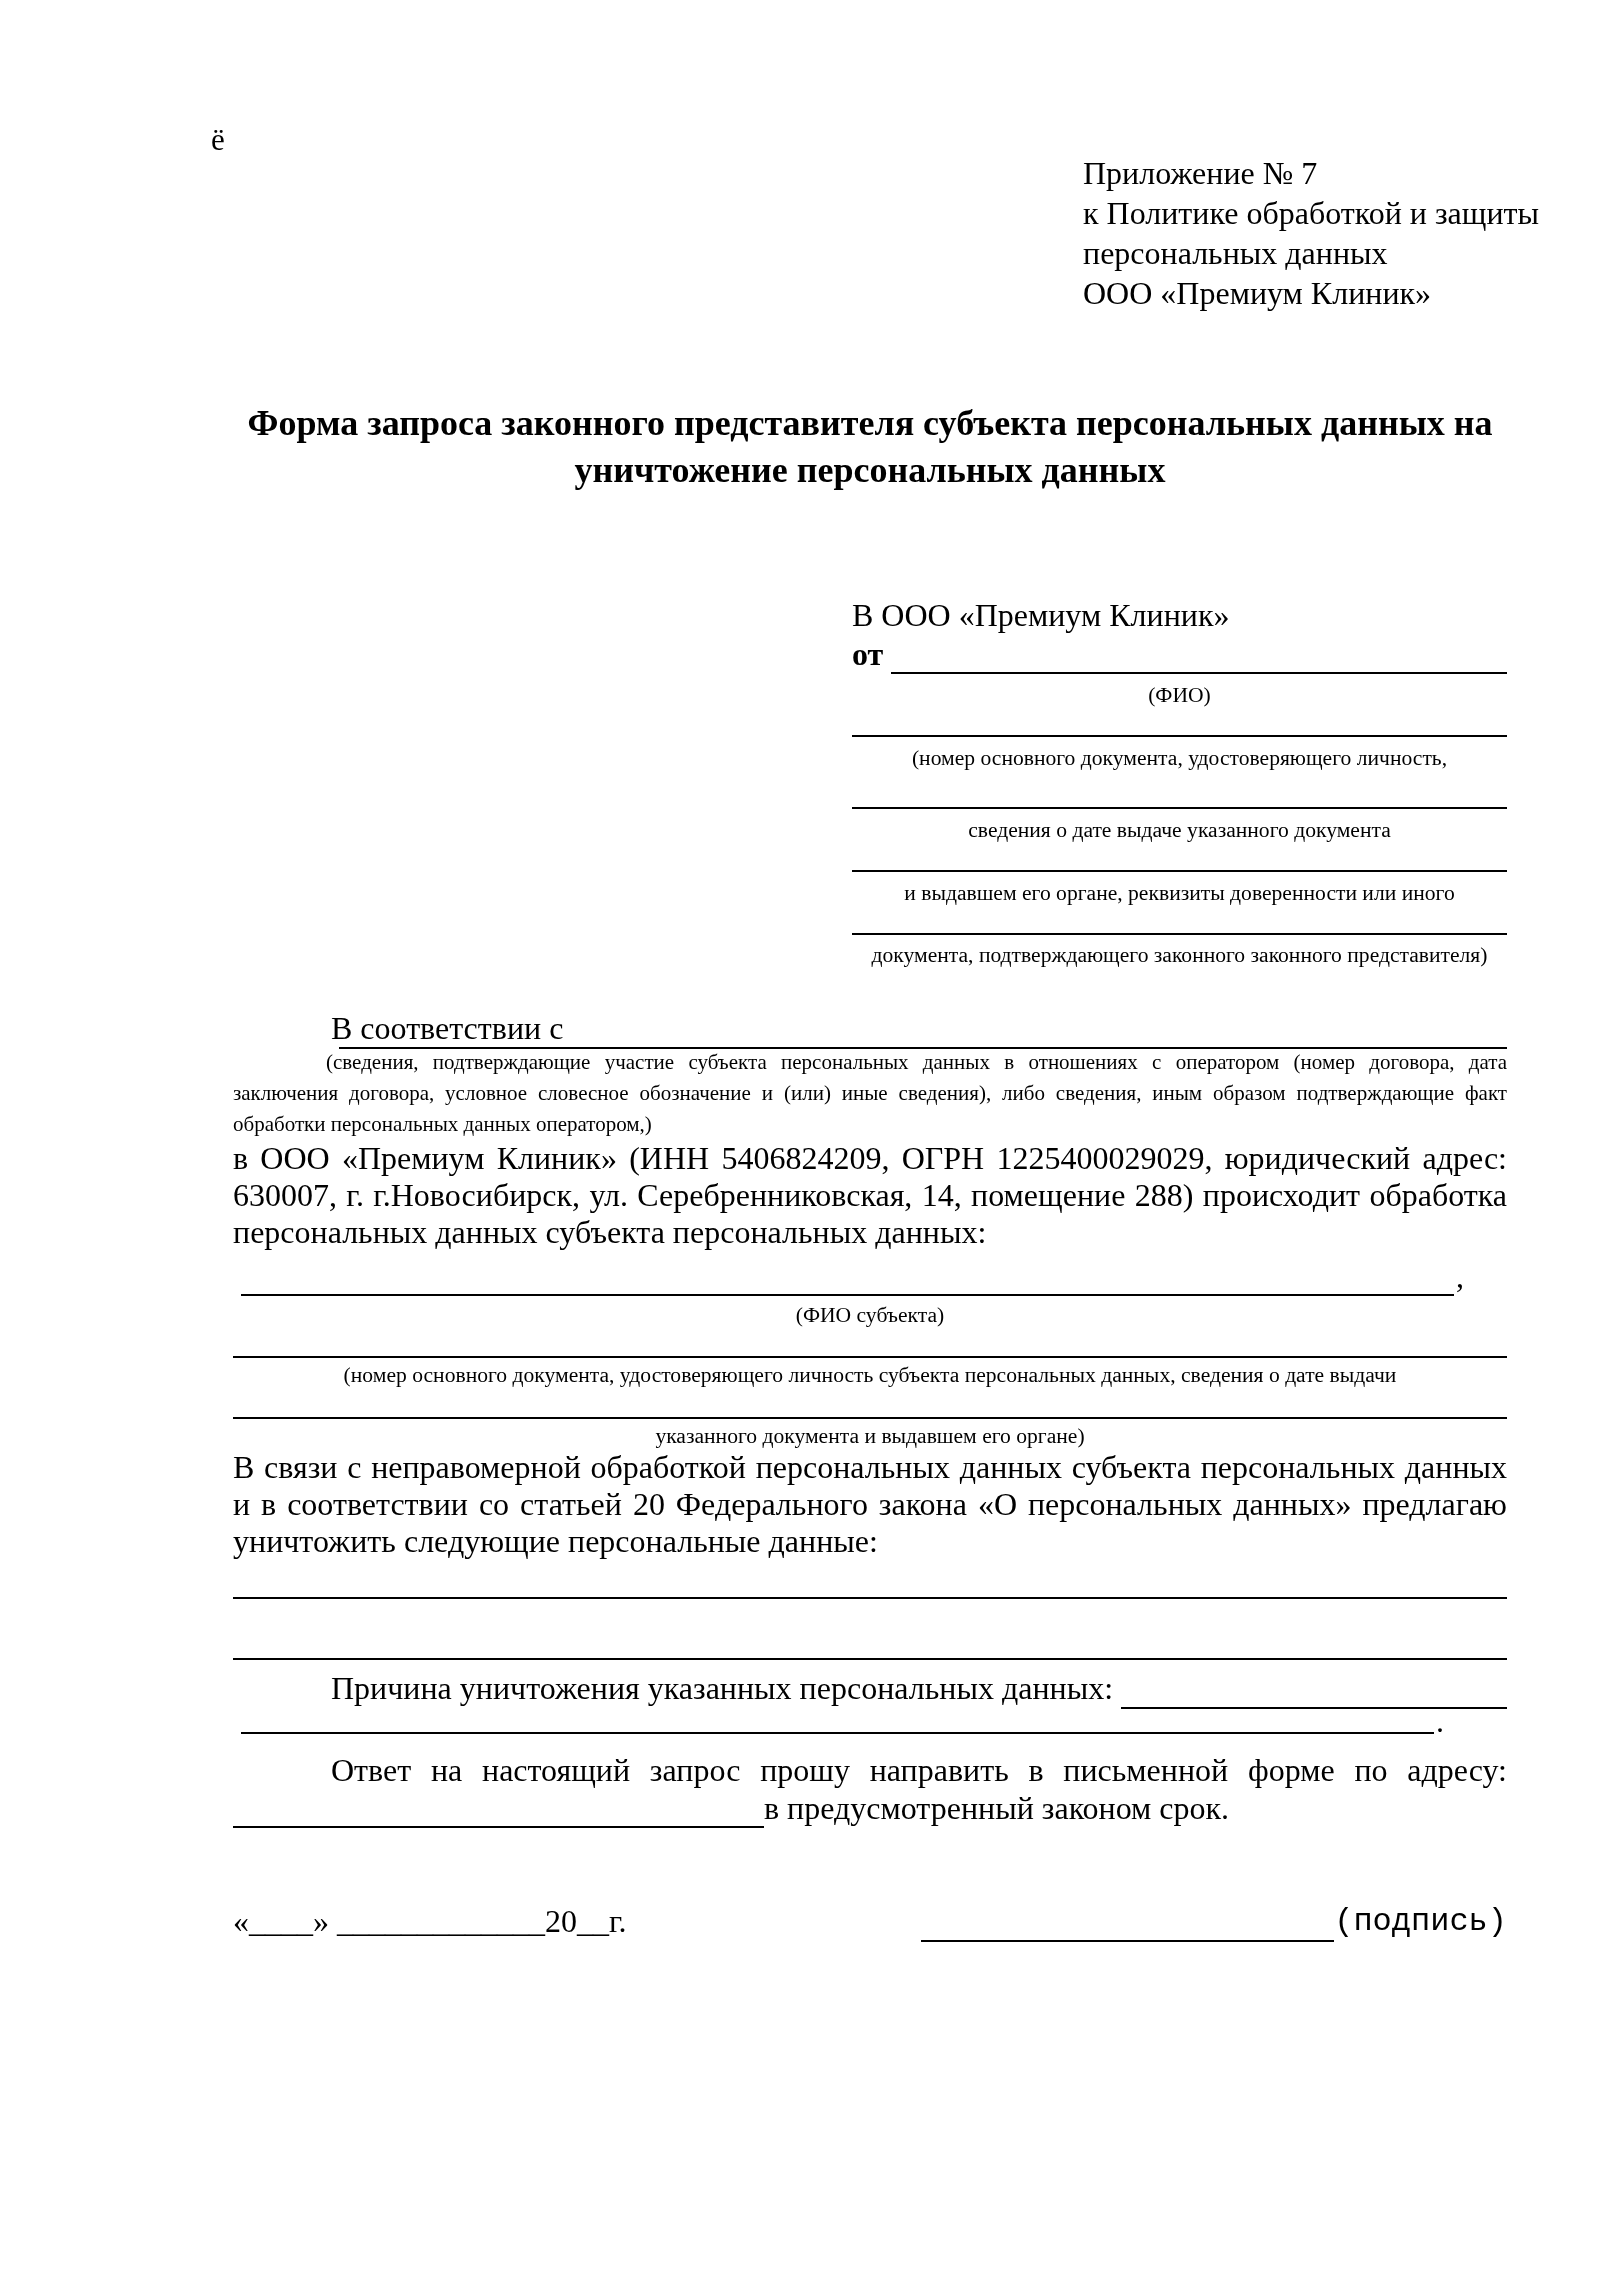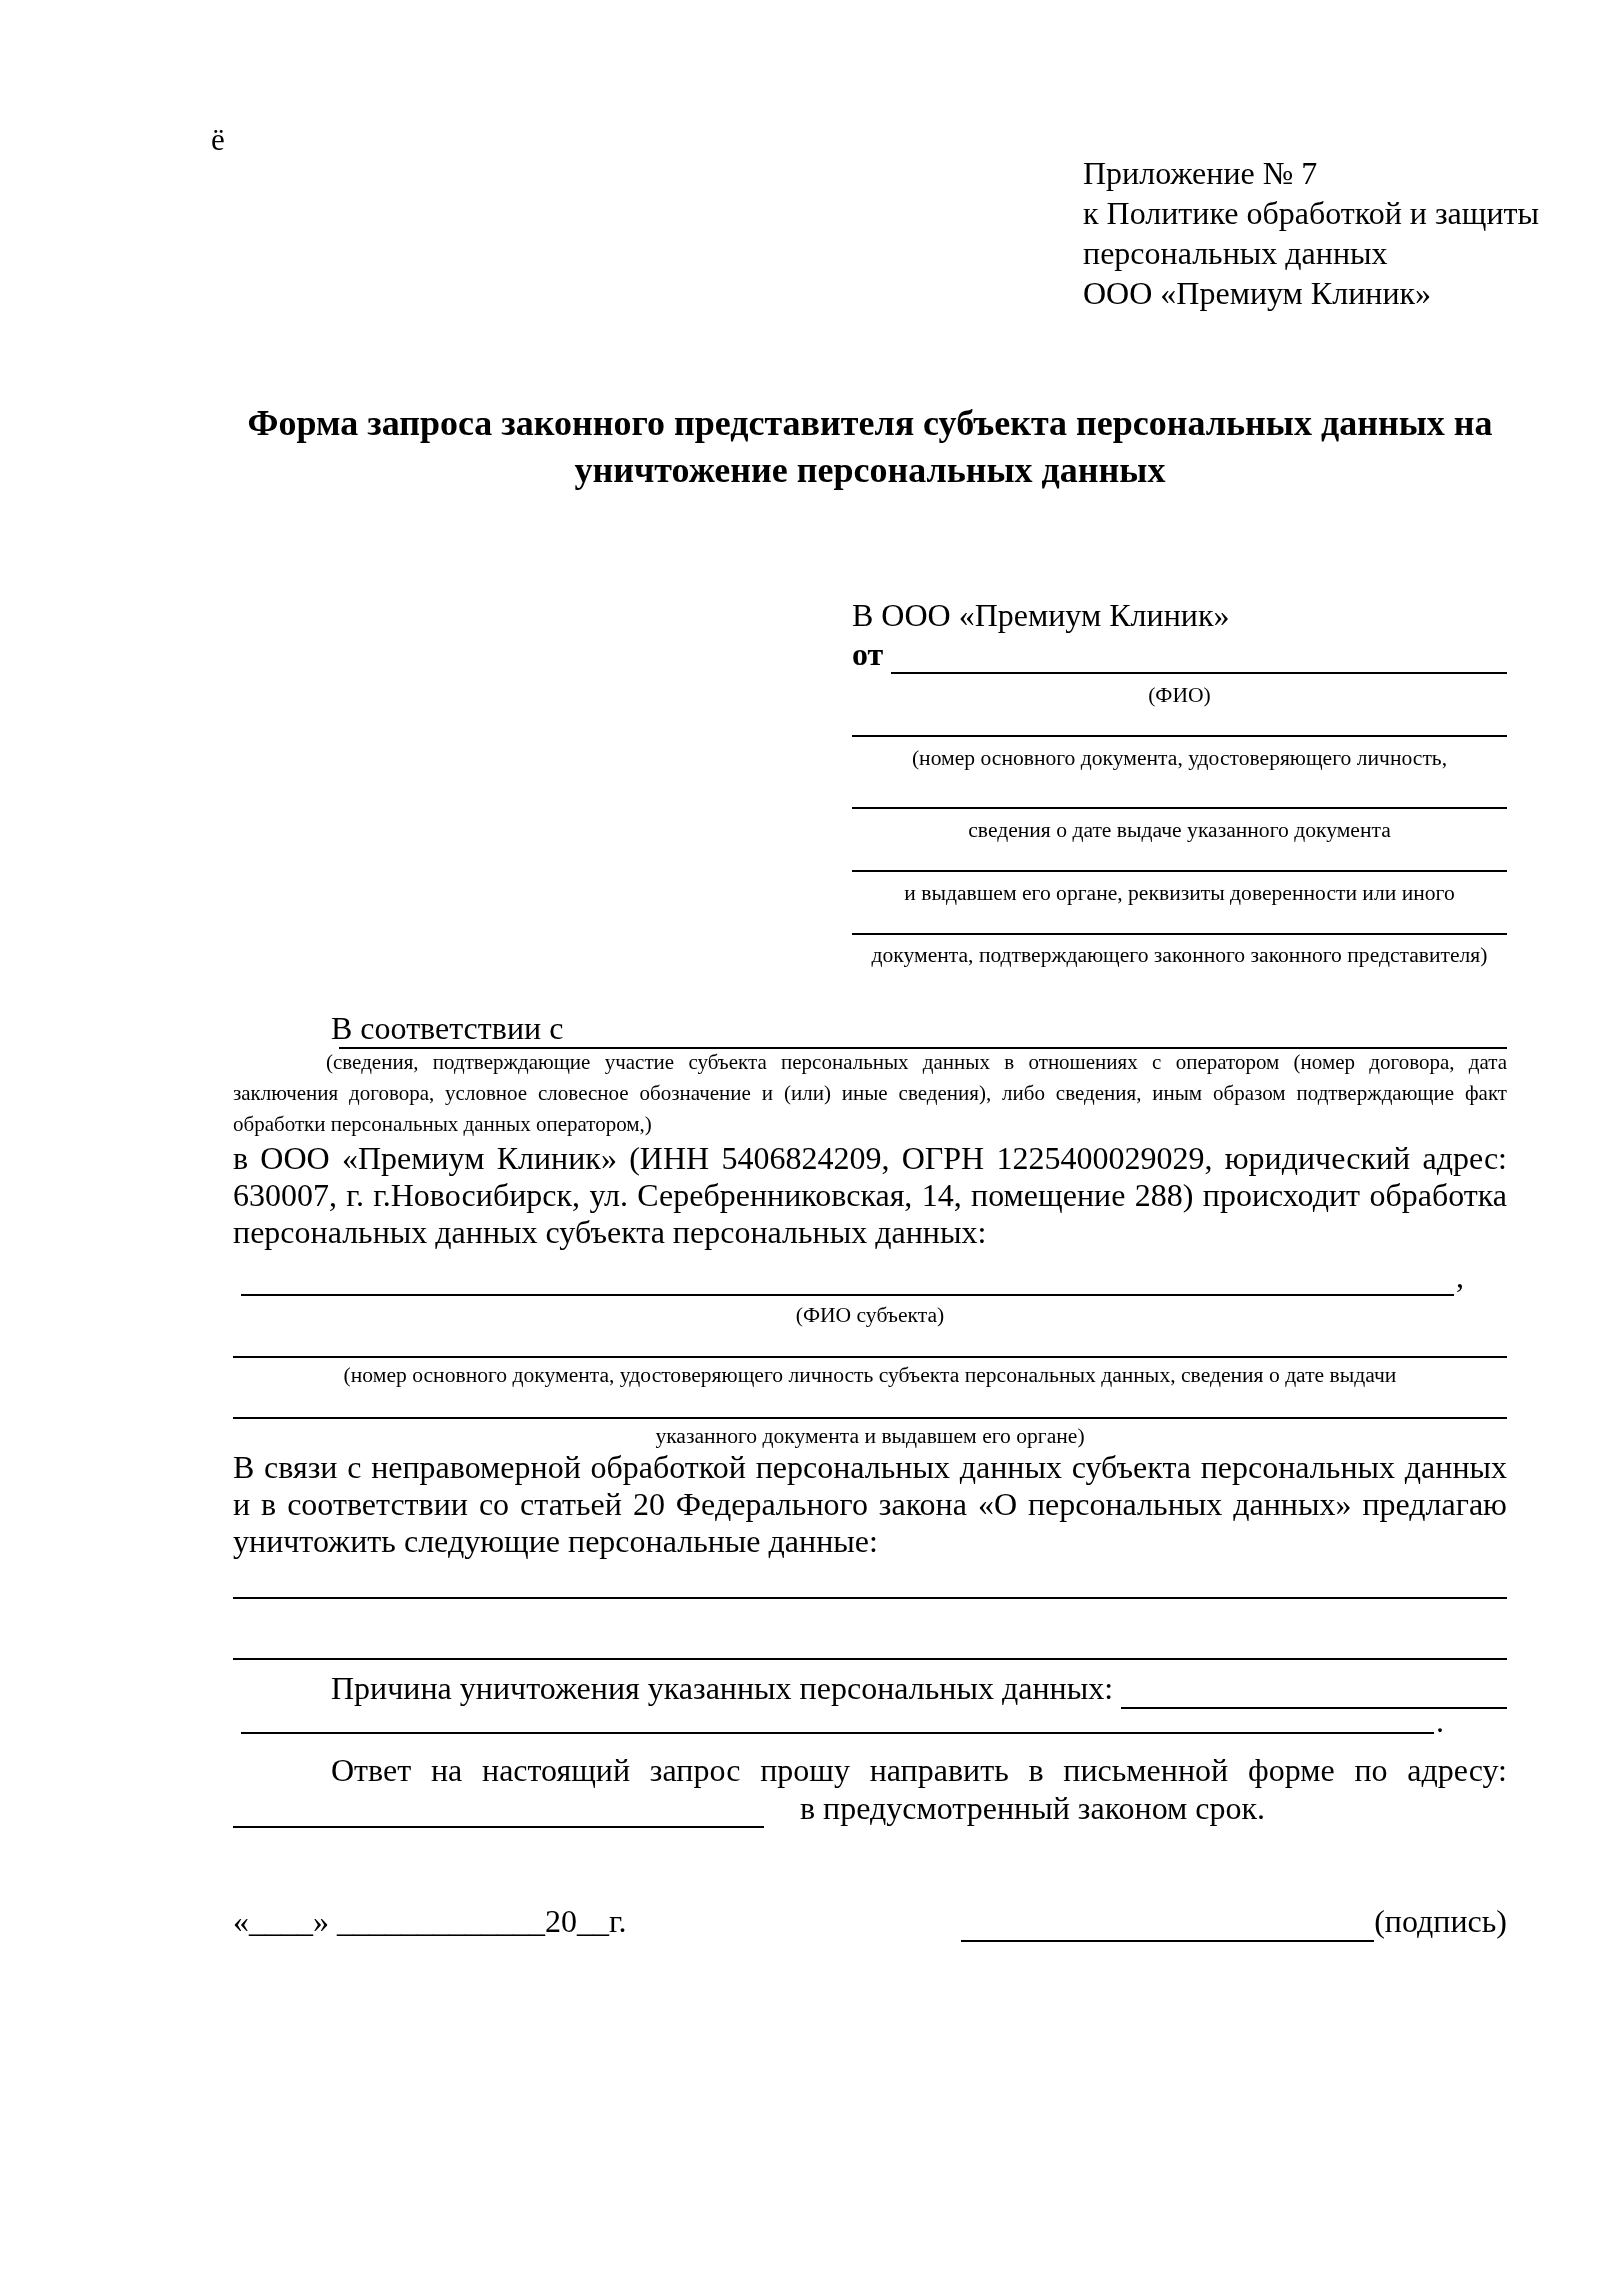--- a/index.html
+++ b/index.html
@@ -49,31 +49,31 @@
   .comma-row { height: 39px; margin-top: 5.9px; margin-right: 43px; }
   .comma-row .tail, .period-row .tail { line-height: 39px; margin-left: 2px; }
   .period-row { height: 24.5px; margin-right: 63px; }
   .period-row .tail { line-height: 24.5px; align-self: flex-end; }
   .reason-row { margin-top: 7.8px; padding-left: 98px; height: 41px; text-align: center; }
   .reason-row .lbl { line-height: 41px; white-space: nowrap; }
   .reply-line {
     margin: 18px 0 0 0; font-size: 32px; line-height: 37px;
     text-indent: 98px; text-align: justify; text-align-last: justify;
   }
-  .tail-row { height: 39px; gap: 36px; }
+  .tail-row { height: 39px; }
   .tail-row .fixed-line { flex: 0 0 531px; margin-left: 0; border-bottom: 2.9px solid #000; }
   .tail-row .txt { line-height: 39px; }
   .footer-row {
     display: flex; justify-content: space-between; align-items: stretch;
     margin-top: 73px; height: 41px;
   }
   .footer-row .date { line-height: 41px; white-space: nowrap; }
   .sig-group { display: flex; }
   .sig-line { width: 413px; border-bottom: 2.9px solid #000; }
-  .sig-cap { line-height: 41px; white-space: nowrap; }
+  .sig-cap { line-height: 41px; white-space: nowrap; font-family: Liberation Mono, monospace; }
 </style>
 </head>
 <body>
 
 <div class="page">
 
   <div class="stray">ё</div>
 
   <div class="appendix">
     <div>Приложение № 7</div>

